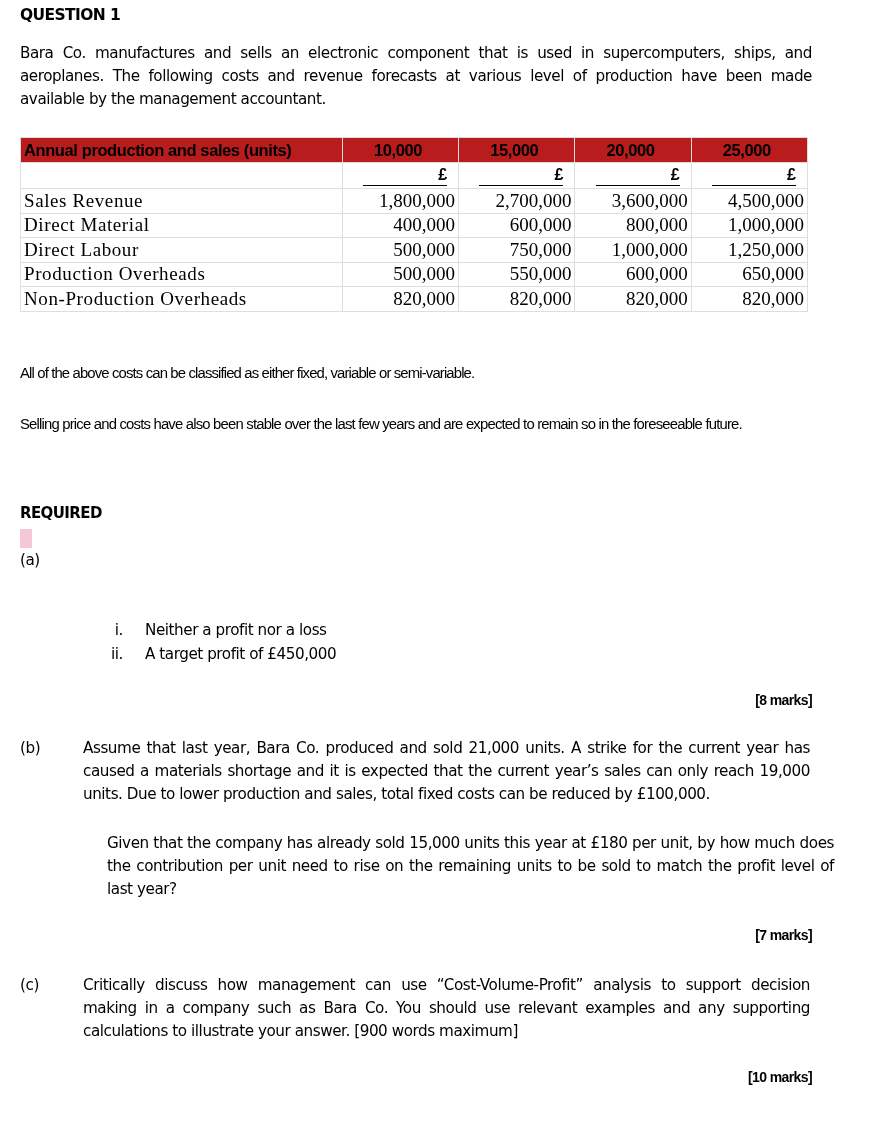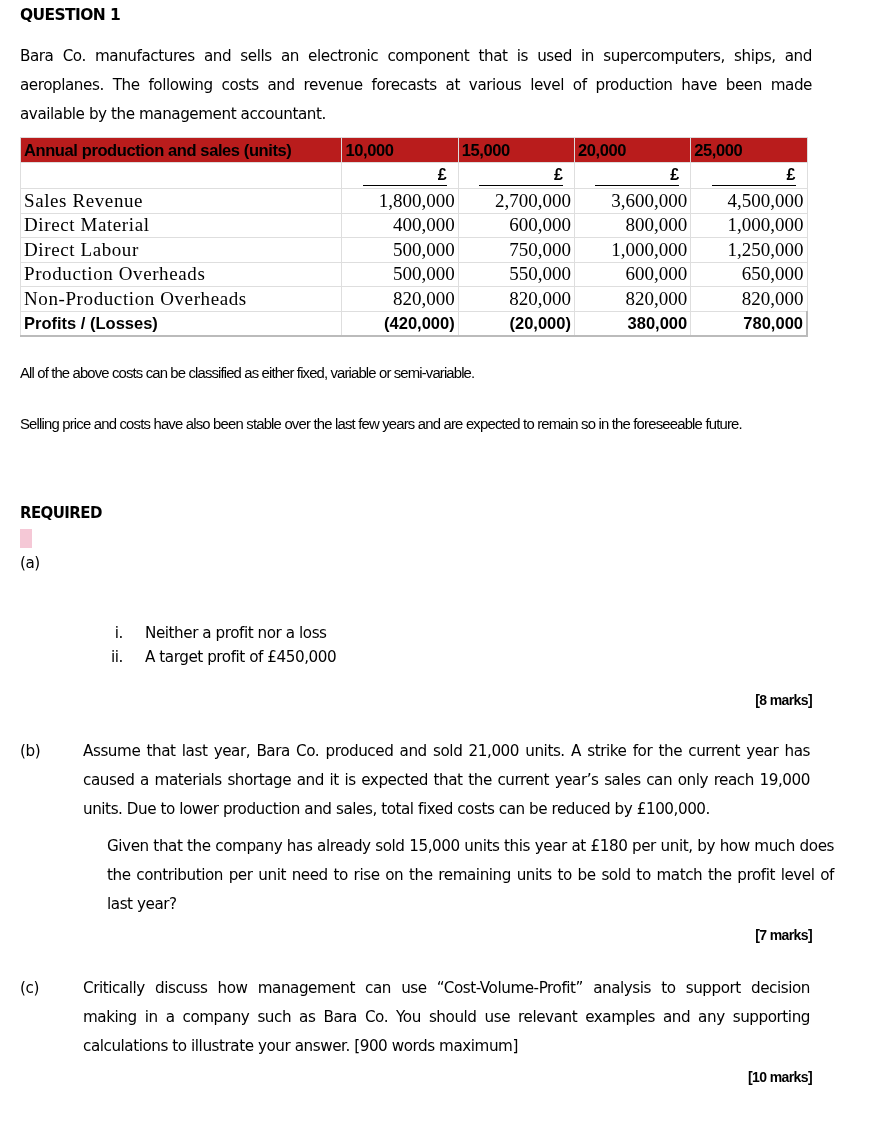--- a/index.html
+++ b/index.html
@@ -1,29 +1,29 @@
 <!DOCTYPE html>
 <html><head>
   <meta charset="utf-8">
   <style>
     html, body { margin: 0; padding: 0; background: #ffffff; }
     body {
       width: 892px; height: 1122px; position: relative; overflow: hidden;
       font-family: "Liberation Sans", sans-serif; color: #000;
     }
     .page { position: absolute; left: 0; top: 0; width: 892px; height: 1122px; }
-    .body-text { font-family: "DejaVu Sans", sans-serif; font-size: 15.2px; letter-spacing: -0.45px; line-height: 29px; }
+    .body-text { font-family: "DejaVu Sans", sans-serif; font-size: 15.2px; letter-spacing: -0.45px; line-height: 23px; }
     .q-title { position: absolute; left: 20px; top: 6px; font-family: "DejaVu Sans", sans-serif; font-weight: bold; font-size: 15.5px; letter-spacing: -0.6px; }
     .intro { position: absolute; left: 20px; top: 42px; width: 792px; text-align: justify; }
 
     
     .fin-table { position: absolute; left: 20px; top: 137px; width: 788px; border-collapse: collapse; }
     .fin-table td { padding: 0 3px; height: 23.5px; border: 1.5px solid #dedede; }
     .fin-table .hdr td { background: #b91c1c; font-family: "Liberation Sans", sans-serif; font-weight: bold; font-size: 16.5px; letter-spacing: -0.4px; height: 24px; border-color: #dcdcdc; }
-    .fin-table .hdr td.num { text-align: left; padding-right: 8px; }
+    .fin-table .hdr td.num { text-align: center; padding-right: 8px; }
     .fin-table td.label { width: 350px; }
     .fin-table td.num { text-align: right; width: 107px; }
     .fin-table .row td { font-family: "Liberation Serif", serif; font-size: 19px; }
     .fin-table .row td.label { letter-spacing: 0.6px; }
     .fin-table .cur td { font-family: "Liberation Sans", sans-serif; font-weight: bold; font-size: 16px; height: 25px; }
     .fin-table .cur td.num span { display: inline-block; width: 84px; text-align: right; border-bottom: 1.5px solid #000; padding-bottom: 1px; margin-right: 8px; }
     .fin-table .total td { font-family: "Liberation Sans", sans-serif; font-weight: bold; font-size: 16.5px; border-bottom: 2px solid #bbb; }
     .fin-table .total td.num { border-top: 1.5px solid #000; }
     .fin-table .total td.num.last { border-right: 2px solid #bbb; }
 
@@ -93,27 +93,20 @@
       <td class="num">600,000</td>
       <td class="num">650,000</td>
     </tr>
     <tr class="row">
       <td class="label">Non-Production Overheads</td>
       <td class="num">820,000</td>
       <td class="num">820,000</td>
       <td class="num">820,000</td>
       <td class="num">820,000</td>
     </tr>
-    <tr class="total">
-      <td class="label">Profits / (Losses)</td>
-      <td class="num">(420,000)</td>
-      <td class="num">(20,000)</td>
-      <td class="num">380,000</td>
-      <td class="num last">780,000</td>
-    </tr>
   </tbody>
     </table>
 
   <div class="note1">All of the above costs can be classified as either fixed, variable or semi-variable.</div>
   <div class="note2">Selling price and costs have also been stable over the last few years and are expected to remain so in the foreseeable future.</div>
 
   <div class="required">REQUIRED</div>
   <div class="pink-mark"></div>
 
   <div class="part-label body-text" style="top:549px;">(a)</div>

